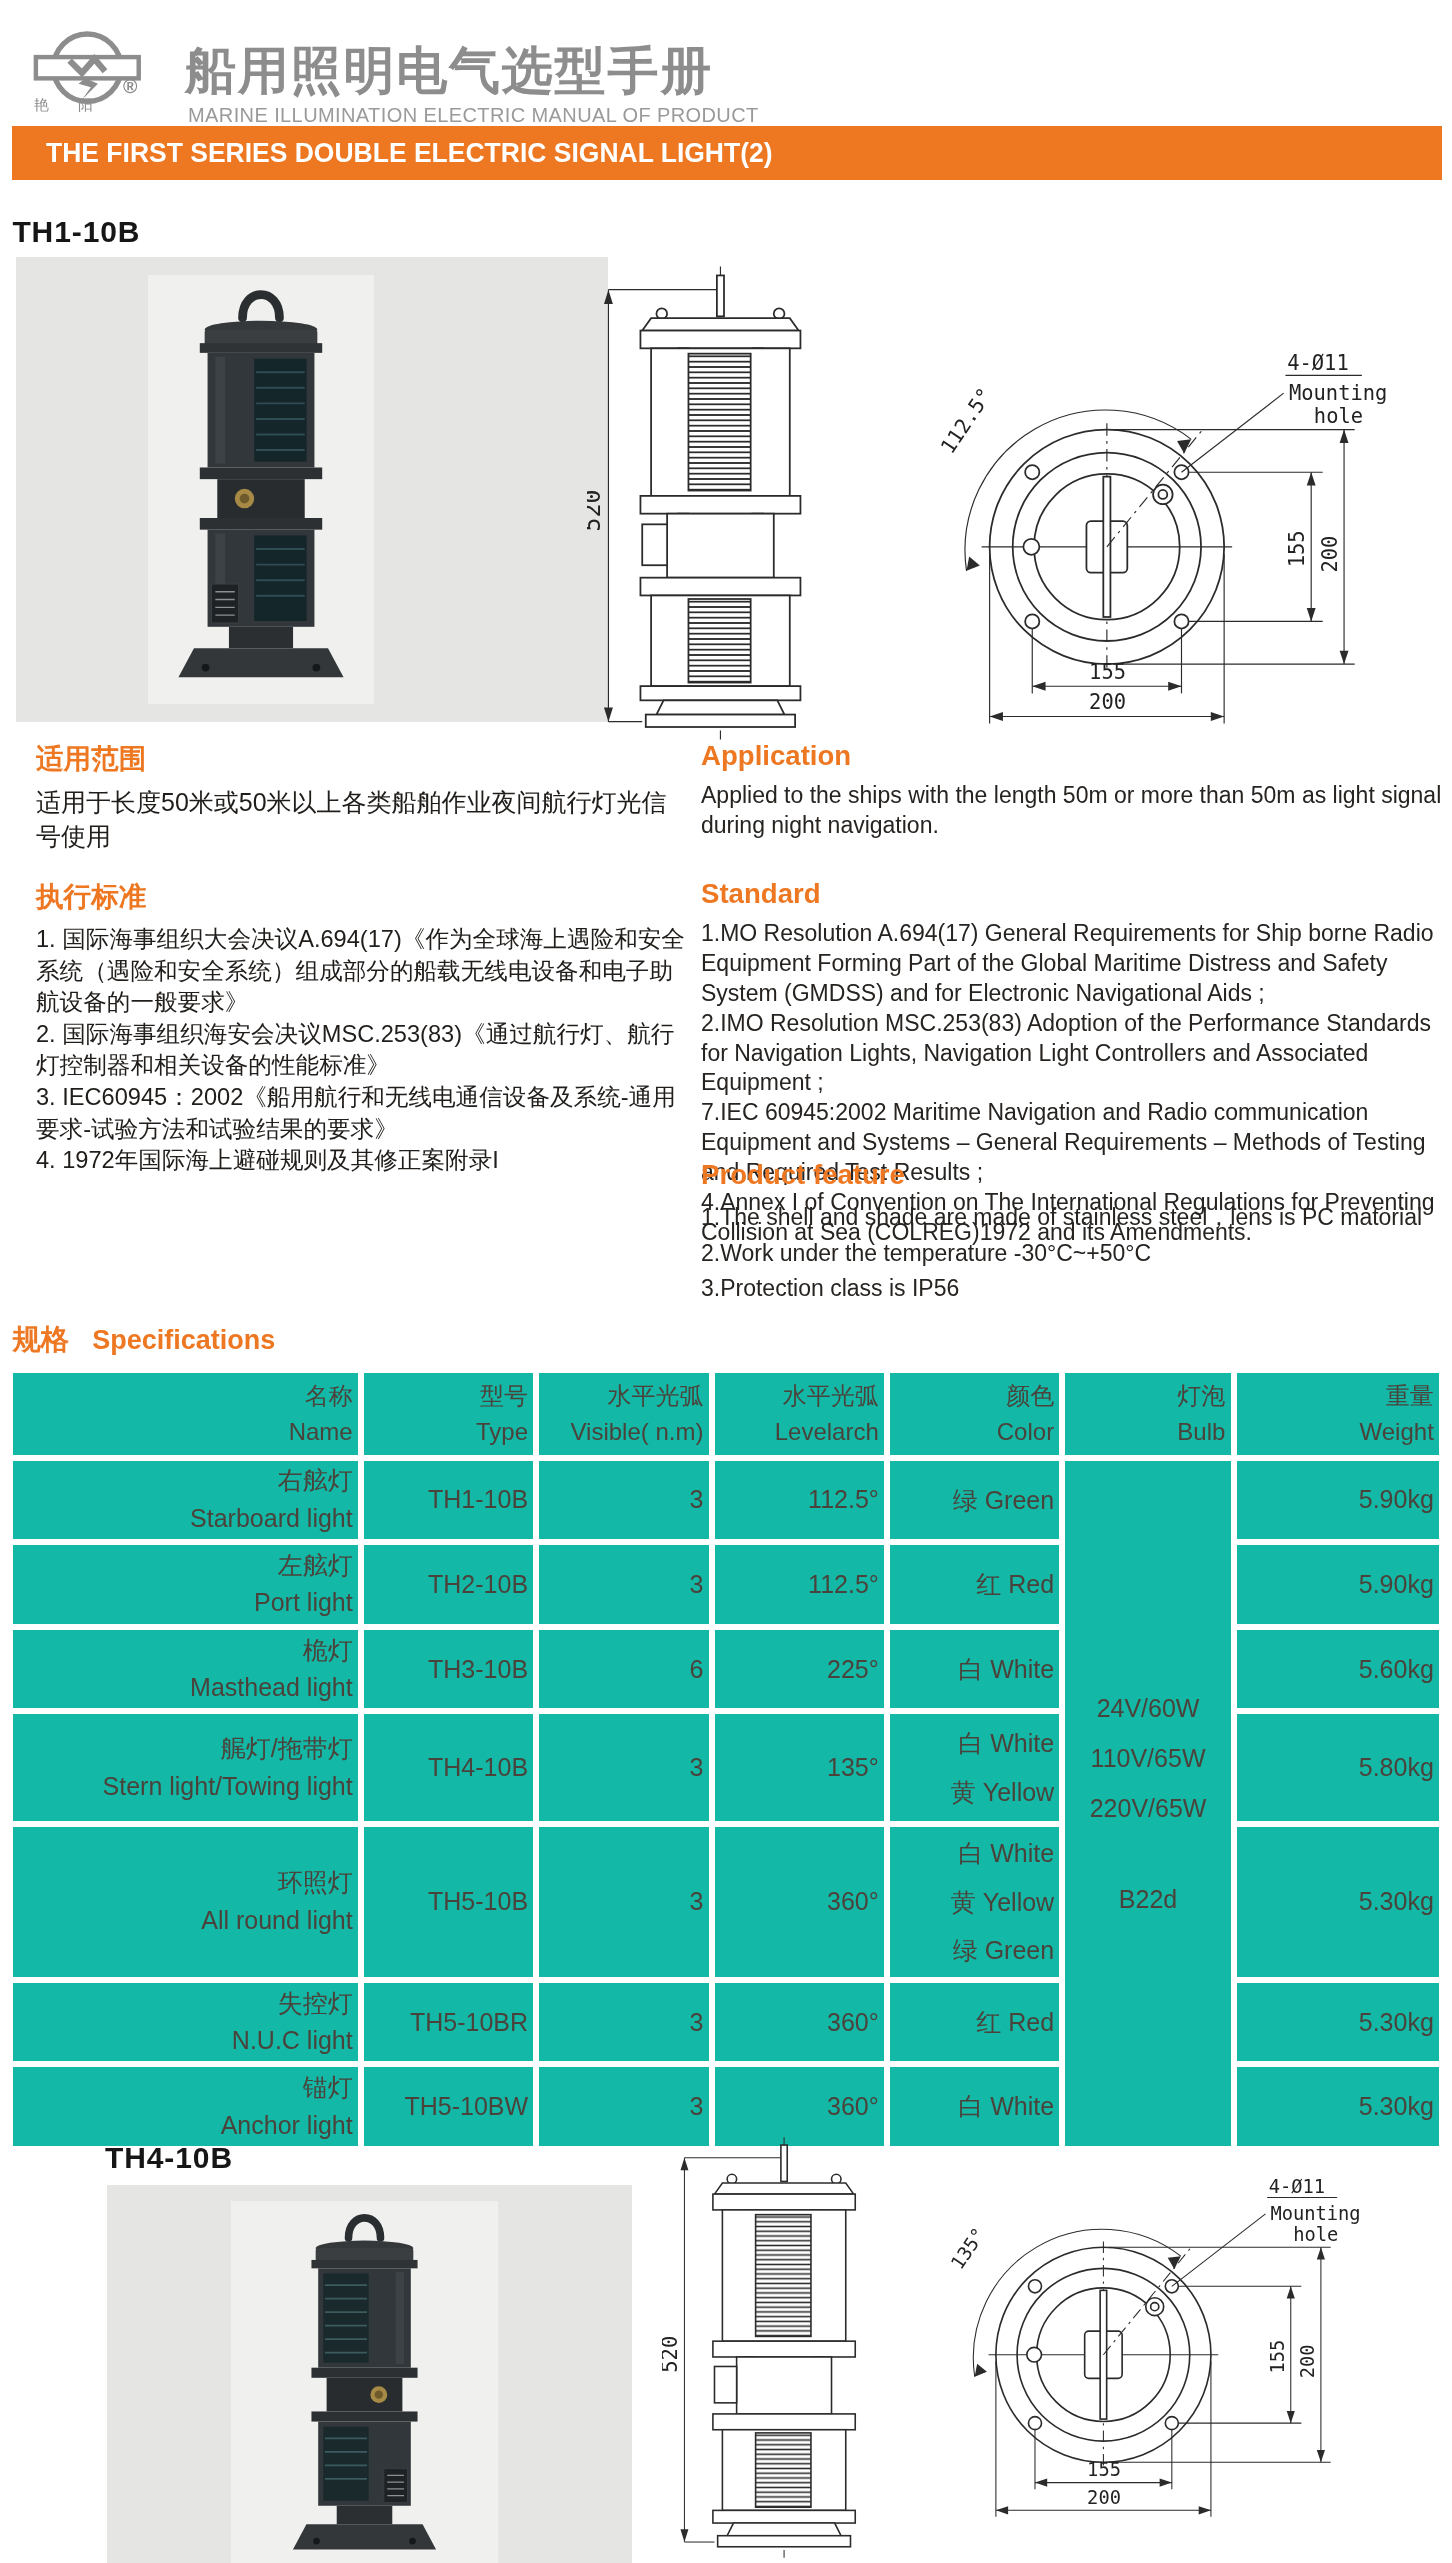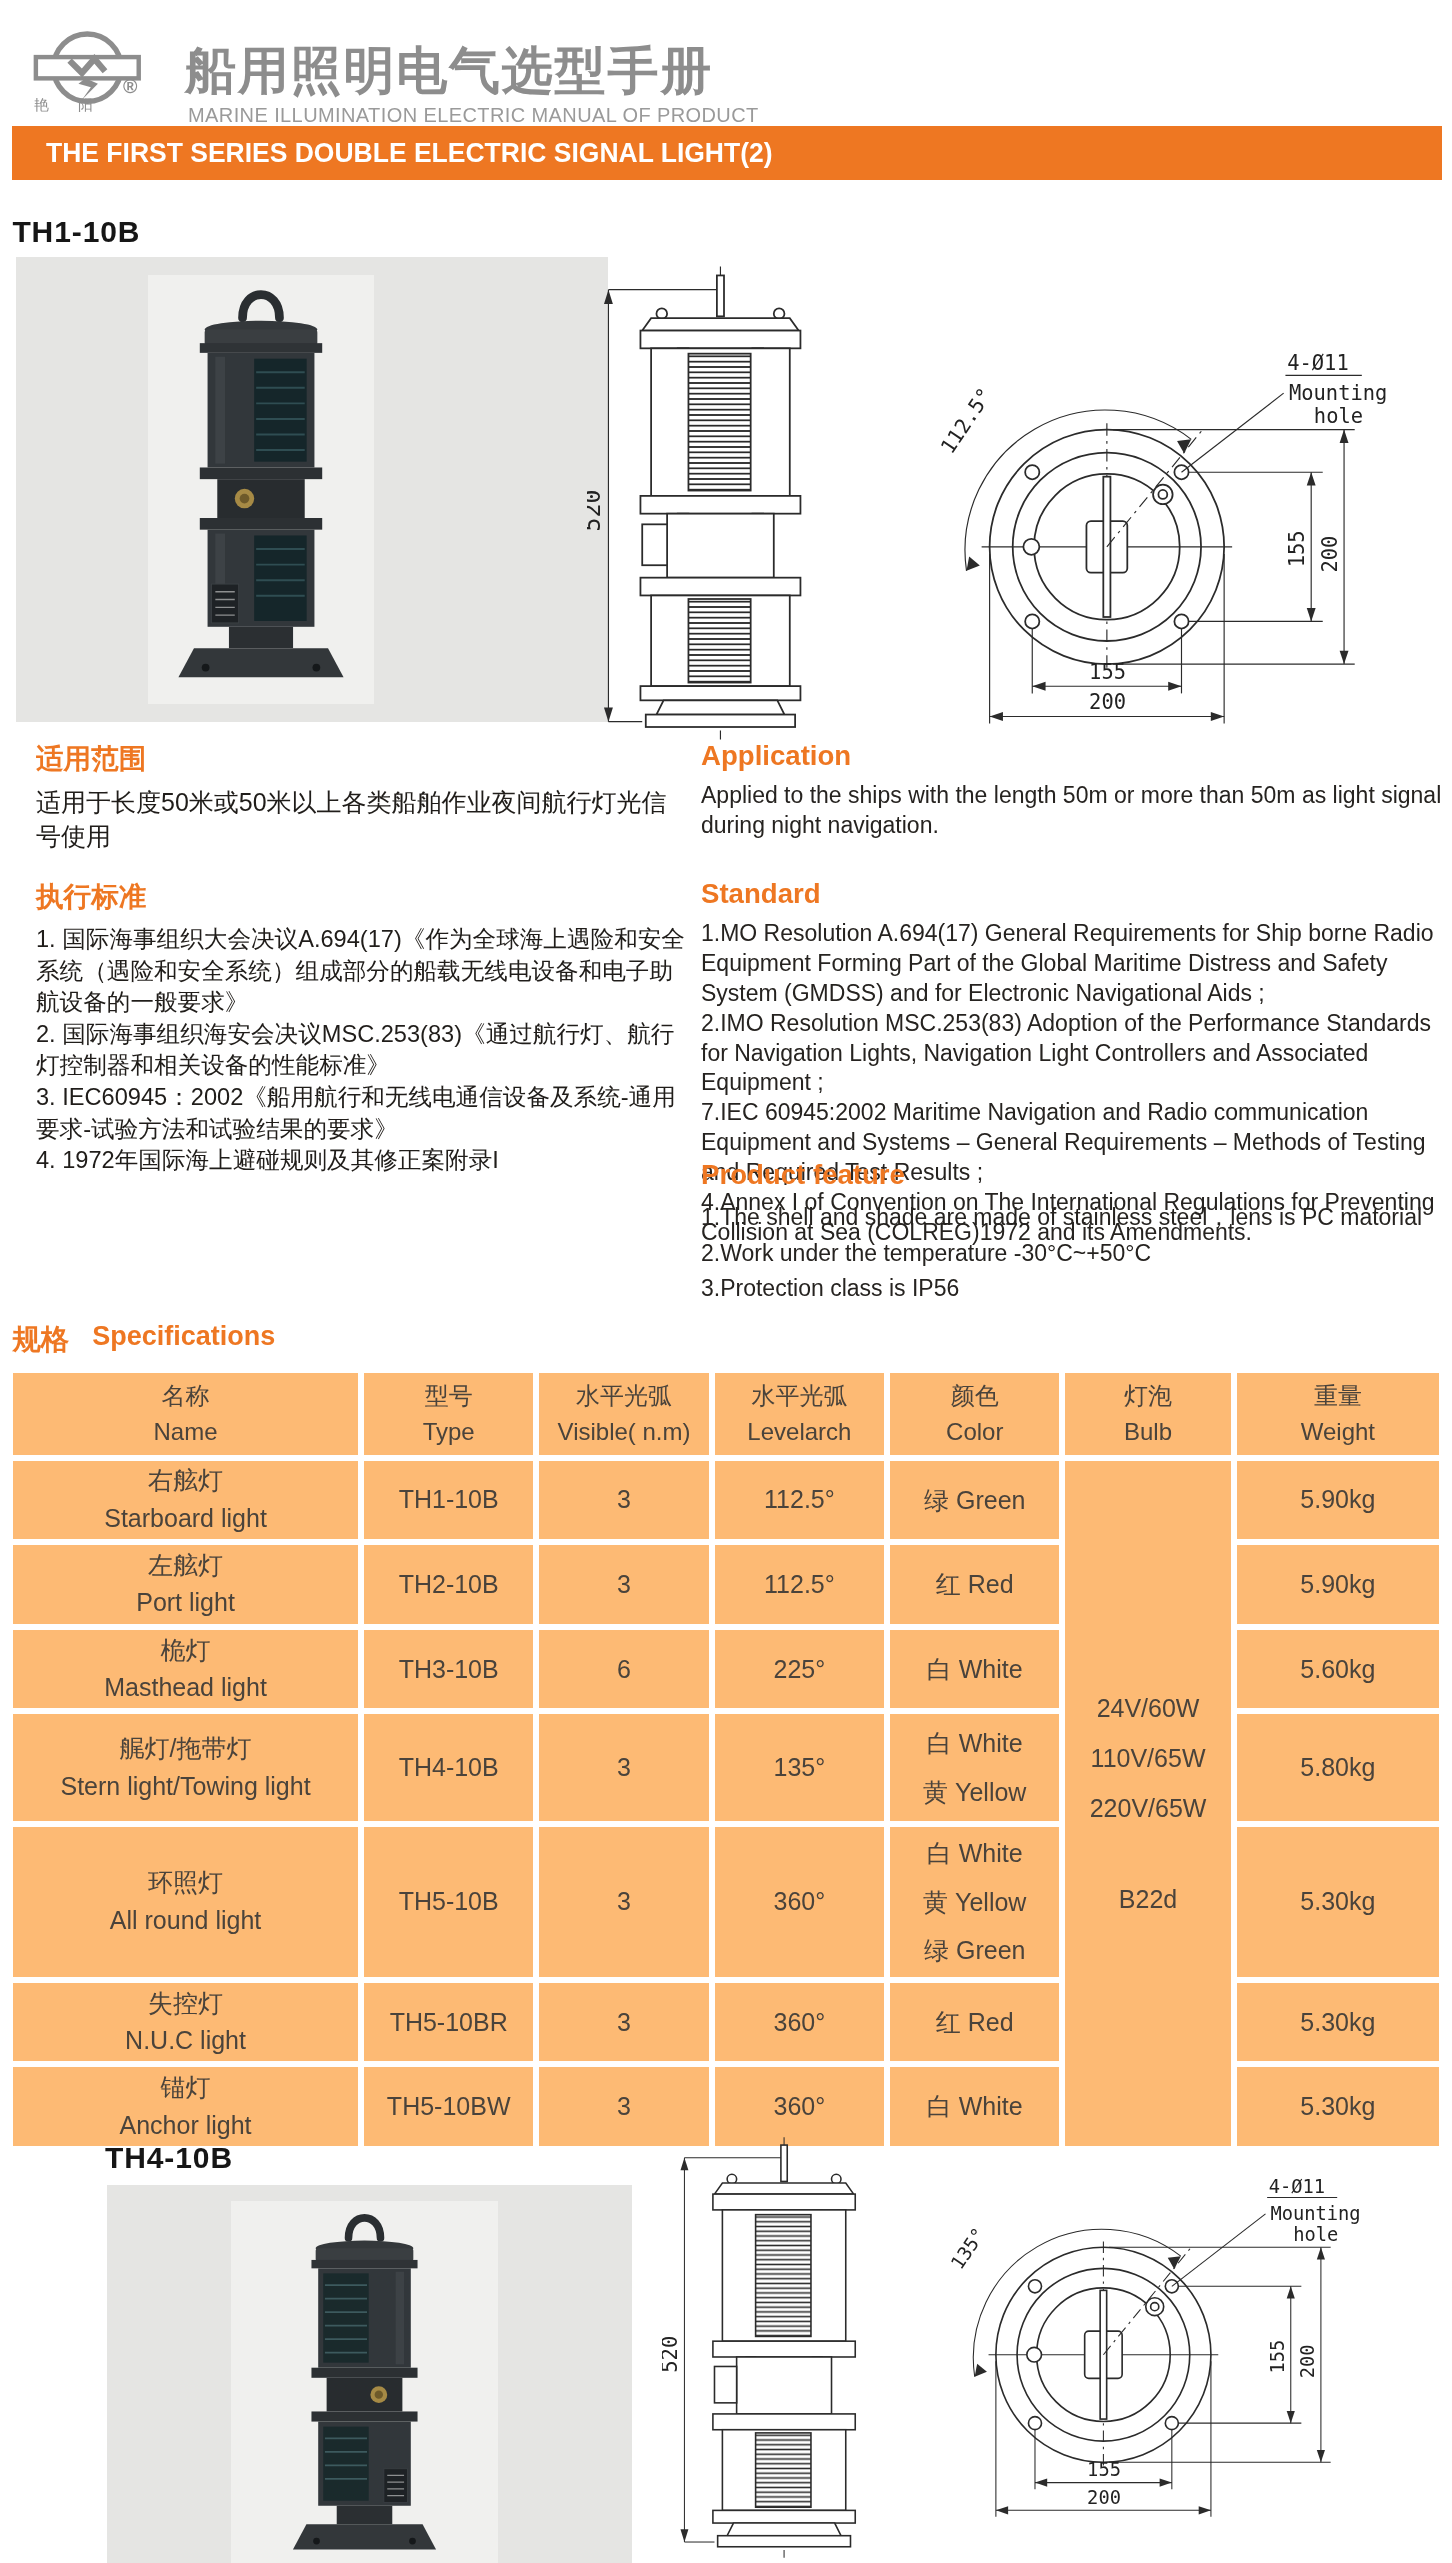--- a/index.html
+++ b/index.html
@@ -47,26 +47,26 @@
   .col-en{left:701px;width:749px;}
   .sec-head{font-size:27.6px;font-weight:bold;color:#ee7722;margin:0 0 9px 0;}
   .sec-body-zh{font-size:25px;line-height:1.34;color:#201d1a;margin:0;}
   .sec-body-en{font-size:23px;line-height:1.3;color:#262320;margin:0;}
   .plist p{margin:0;}
   .app-top{top:740px;}
   .std-top{top:878px;}
   .fea-top{top:1159px;}
 
   
-  .spec-heading{left:12.4px;top:1321px;display:flex;align-items:flex-start;gap:23px;}
+  .spec-heading{left:12.4px;top:1321px;display:flex;align-items:center;gap:23px;}
   .spec-heading .zh{font-size:28.4px;font-weight:bold;color:#ee7722;}
   .spec-heading .en{font-size:27px;font-weight:bold;color:#ee7722;}
   .specs-wrap{left:7.1px;top:1367px;width:1438px;}
   table.specs{border-collapse:separate;border-spacing:6.2px;width:100%;table-layout:fixed;}
-  table.specs th, table.specs td{background:#fdba74;text-align:center;vertical-align:middle;color:#4a433b;font-weight:normal;padding:1.8px 5.3px;}
+  table.specs th, table.specs td{background:#14b8a6;text-align:right;vertical-align:middle;color:#4a433b;font-weight:normal;padding:1.8px 5.3px;}
   table.specs th{height:78px;font-size:24px;}
   table.specs td{font-size:25px;}
   table.specs .zh{display:block;line-height:1.5;}
   table.specs .en{display:block;line-height:1.5;}
   tr.h86 td{height:75px;} tr.h118 td{height:103px;} tr.h150 td{height:132px;} tr.h72 td{height:57px;}
   td.colorcell span{display:block;line-height:1.95;}
   td.bulb{vertical-align:middle;}
   .bulb-stack{display:flex;flex-direction:column;align-items:center;line-height:2.0;}
   .bulb-stack .cap{margin-top:41px;}
 </style>

